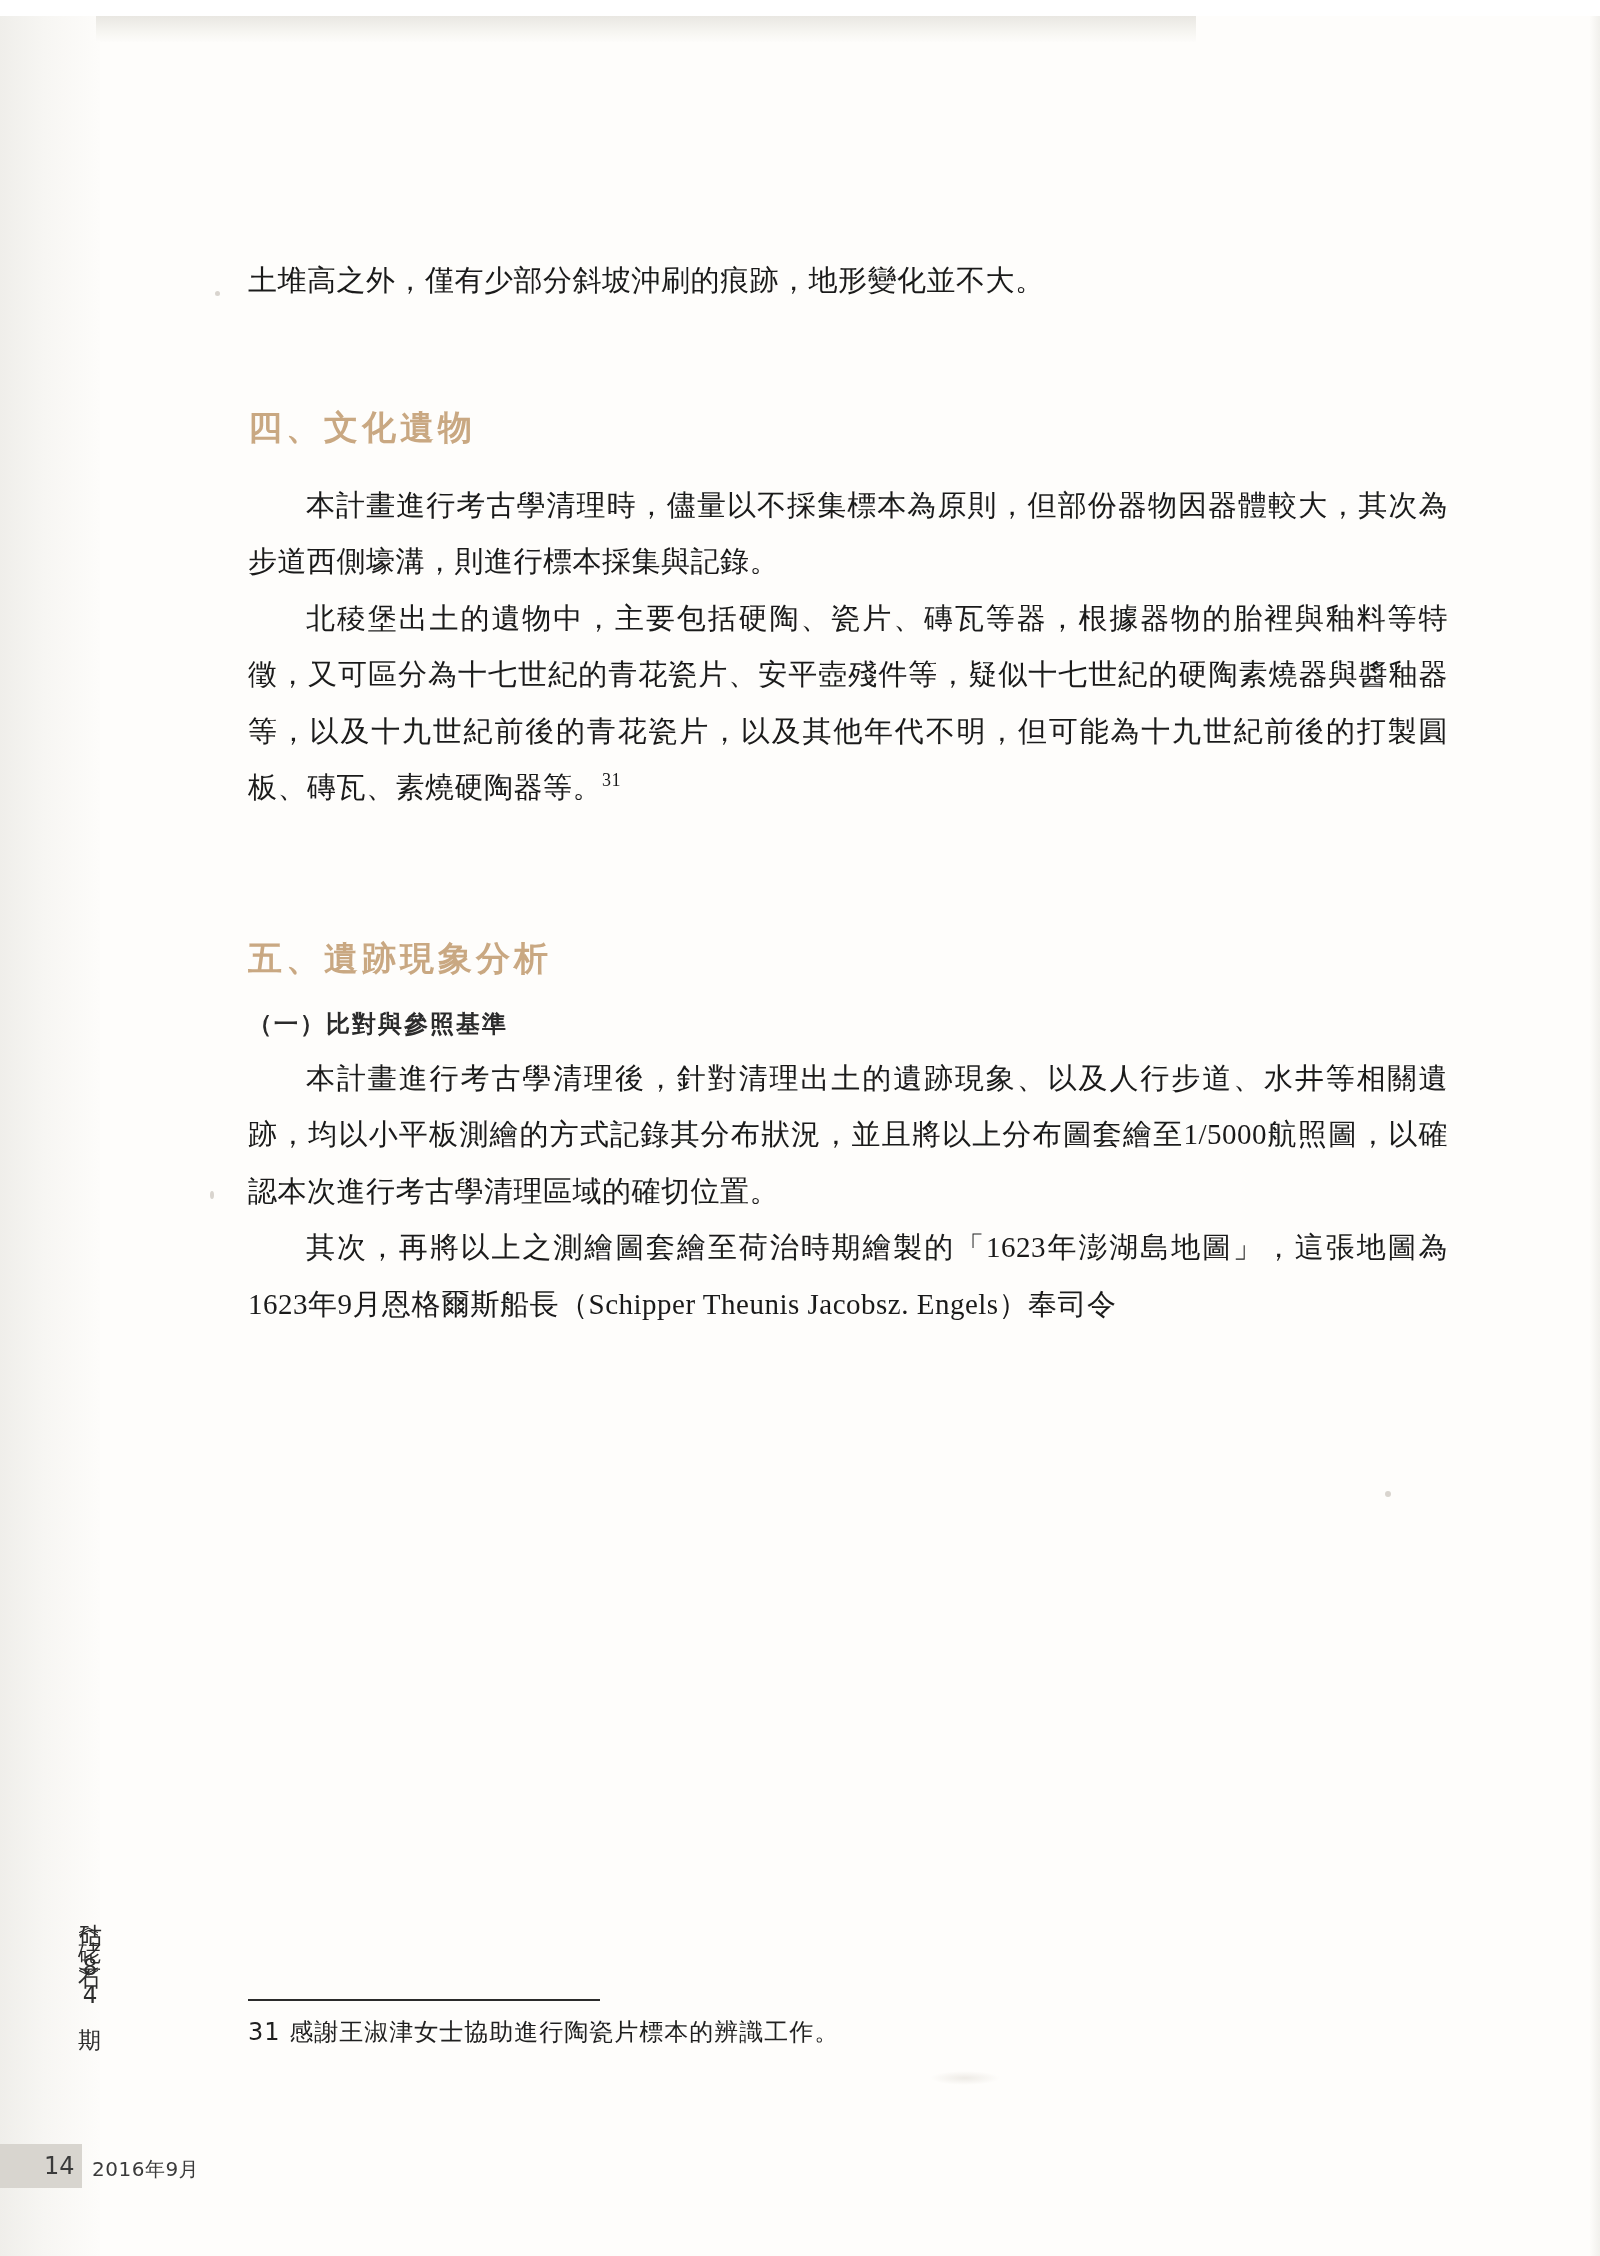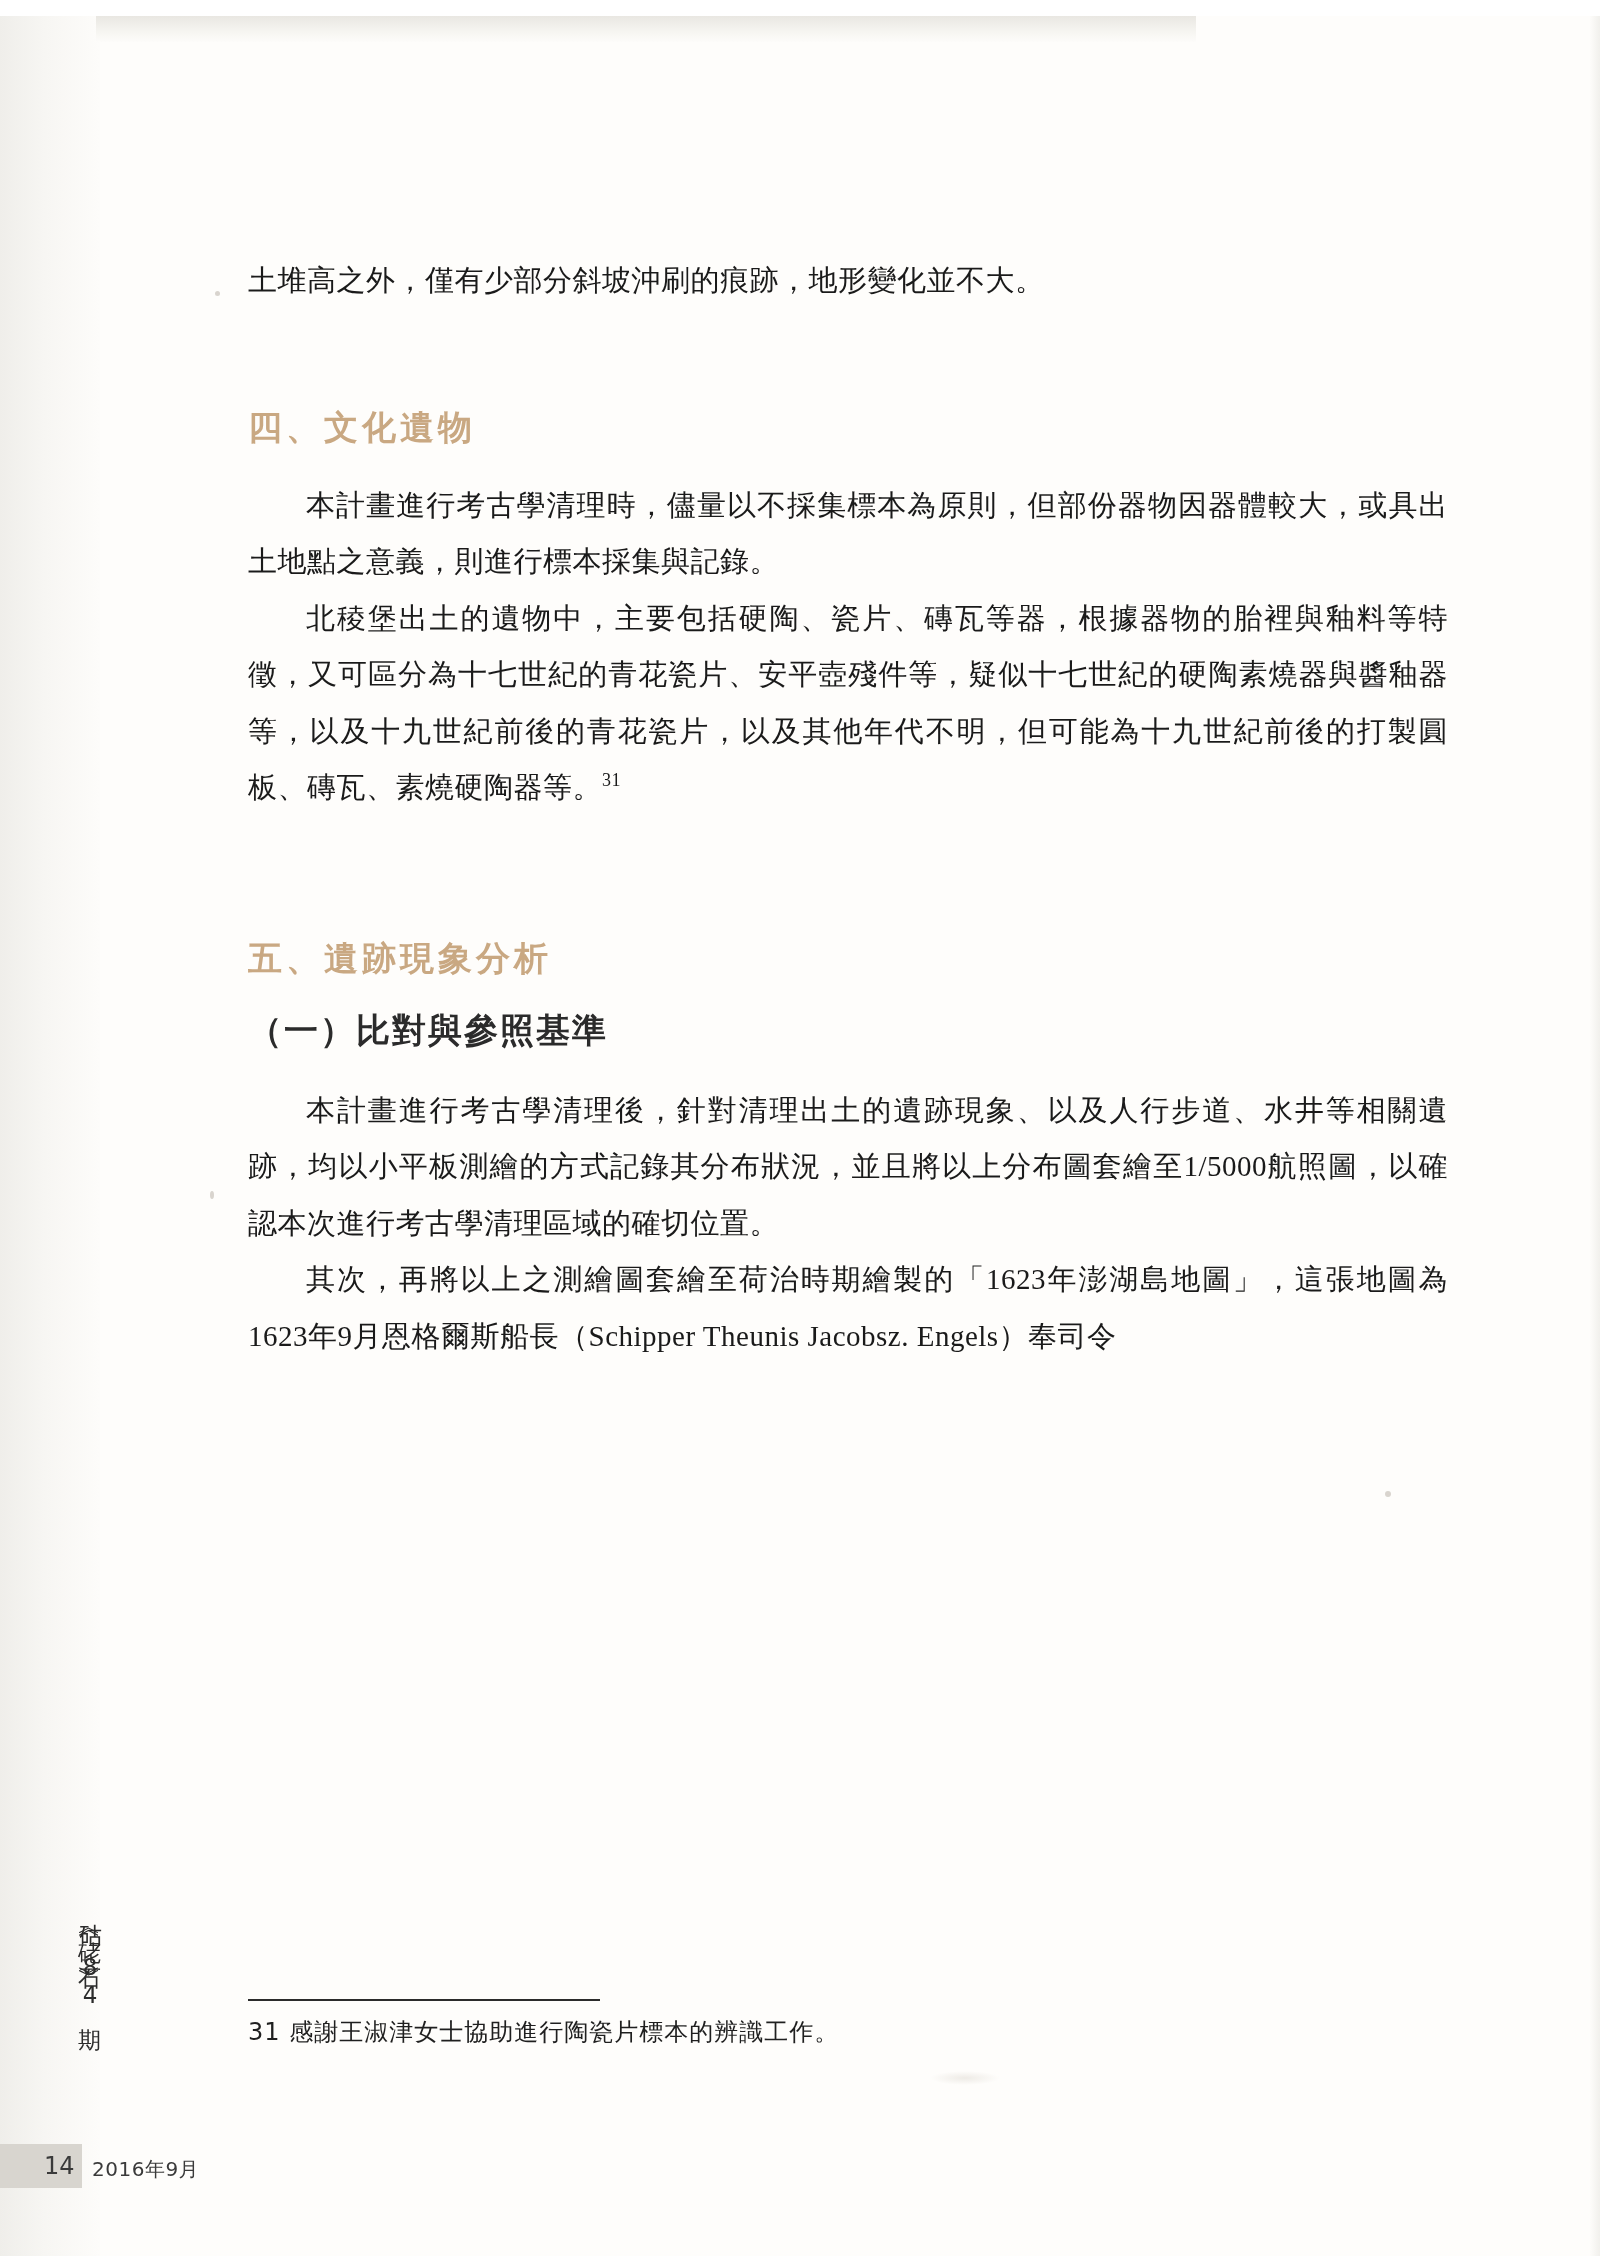--- a/index.html
+++ b/index.html
@@ -95,25 +95,25 @@
     color: #c9a882;
     letter-spacing: 4px;
     margin: 0 0 26px 0;
   }
   .section-head.second {
     margin-top: 120px;
   }
 
   .sub-head {
     font-family: "DejaVu Sans", sans-serif;
-    font-size: 34px;
+    font-size: 24px;
     font-weight: bold;
     color: #2b2b2b;
     letter-spacing: 2px;
-    margin: 16px 0 28px 0;
+    margin: 16px 0 10px 0;
   }
 
   sup.fn {
     font-size: 18px;
     vertical-align: super;
     line-height: 0;
   }
 
   
   .footnote-rule {
@@ -203,21 +203,21 @@
   <div class="speckle" style="left:210px; top:1175px; width:4px; height:8px;"></div>
   <div class="speckle" style="left:1385px; top:1475px; width:6px; height:6px;"></div>
   <div class="smudge" style="left:930px; top:2055px; width:70px; height:14px; background:radial-gradient(ellipse at center,#cfc9be 0%,rgba(255,255,255,0) 70%);"></div>
 
   <div class="content">
 
     <p class="para lead-line">土堆高之外，僅有少部分斜坡沖刷的痕跡，地形變化並不大。</p>
 
     <h2 class="section-head">四、文化遺物</h2>
 
-    <p class="para indent">本計畫進行考古學清理時，儘量以不採集標本為原則，但部份器物因器體較大，或具出土地點之意義，則進行標本採集與記錄。</p>
+    <p class="para indent">本計畫進行考古學清理時，儘量以不採集標本為原則，但部份器物因器體較大，其次為步道西側壕溝，則進行標本採集與記錄。</p>
 
     <p class="para indent"><span>北稜堡出土的遺物中，主要包括硬陶、瓷片、磚瓦等器，根據器物的胎裡與釉料等特徵，又可區分為十七世紀的青花瓷片、安平壺殘件等，疑似十七世紀的硬陶素燒器與醬釉器等，以及十九世紀前後的青花瓷片，以及其他年代不明，但可能為十九世紀前後的打製圓板、磚瓦、素燒硬陶器等。</span><sup class="fn">31</sup></p>
 
 
     <h2 class="section-head second">五、遺跡現象分析</h2>
 
     <h3 class="sub-head">（一）比對與參照基準</h3>
 
     <p class="para indent">本計畫進行考古學清理後，針對清理出土的遺跡現象、以及人行步道、水井等相關遺跡，均以小平板測繪的方式記錄其分布狀況，並且將以上分布圖套繪至1/5000航照圖，以確認本次進行考古學清理區域的確切位置。</p>
 

